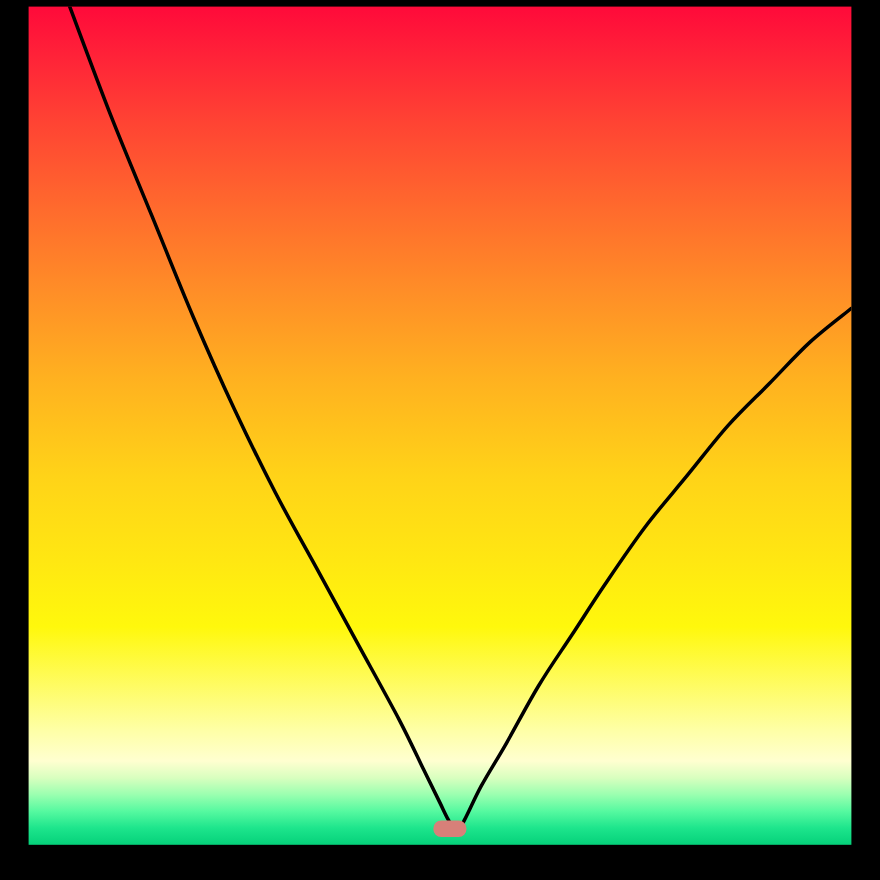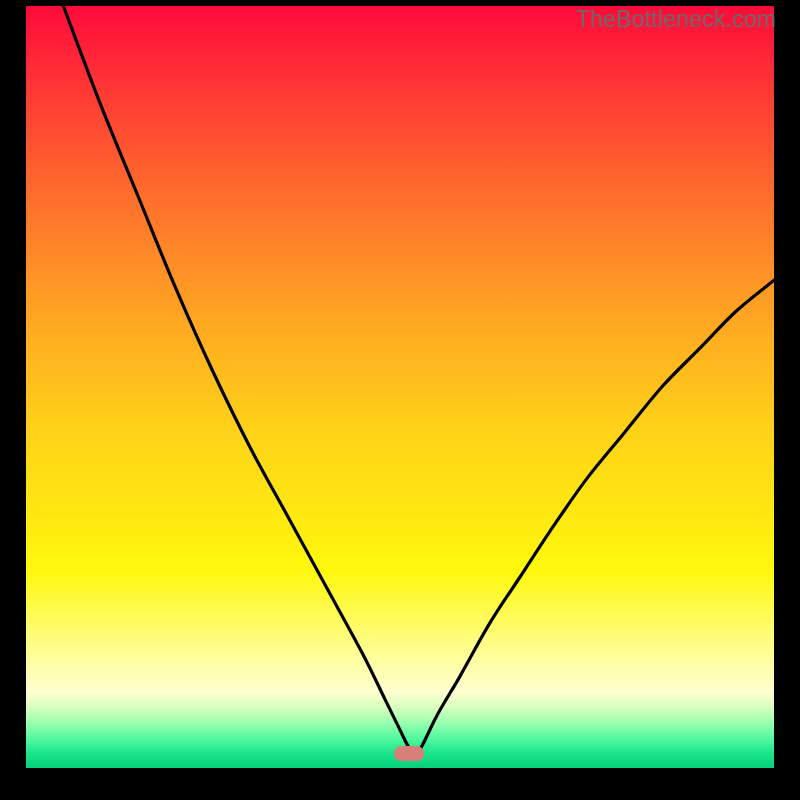--- a/index.html
+++ b/index.html
@@ -78,15 +78,14 @@
 
   <div class="plot-area">
 
     <svg class="curve-svg" viewBox="0 0 748 762" preserveAspectRatio="none">
       <path id="curve-path" d="M 37.4 0.0 C 43.6 16.5 62.3 67.3 74.8 99.1 C 87.3 130.8 99.7 160.0 112.2 190.5 C 124.7 221.0 137.1 252.7 149.6 281.9 C 162.1 311.1 174.5 339.1 187.0 365.8 C 199.5 392.4 211.9 417.8 224.4 442.0 C 236.9 466.1 249.3 487.7 261.8 510.5 C 274.3 533.4 286.7 556.3 299.2 579.1 C 311.7 602.0 326.6 628.7 336.6 647.7 C 346.6 666.8 352.8 680.7 359.0 693.4 C 365.3 706.1 370.3 716.3 374.0 723.9 C 377.7 731.5 379.0 734.7 381.5 739.1 C 384.0 743.6 386.5 750.6 389.0 750.6 C 391.5 750.6 392.7 746.1 396.4 739.1 C 400.2 732.2 405.2 720.1 411.4 708.7 C 417.6 697.2 425.1 685.8 433.8 670.6 C 442.6 655.3 453.8 633.7 463.8 617.2 C 473.7 600.7 483.7 586.7 493.7 571.5 C 503.7 556.3 512.4 542.3 523.6 525.8 C 534.8 509.3 548.5 488.9 561.0 472.4 C 573.5 455.9 585.9 442.0 598.4 426.7 C 610.9 411.5 623.3 395.0 635.8 381.0 C 648.3 367.0 660.7 355.6 673.2 342.9 C 685.7 330.2 698.1 316.2 710.6 304.8 C 723.1 293.4 741.8 279.4 748.0 274.3 " fill="none" stroke="#000" stroke-width="3.2" stroke-linecap="round" stroke-linejoin="round"></path>
     </svg>
 
     <div class="minimum-marker" data-bind-attr="style:marker.style" style="left:368px; top:740px;"></div>
   </div>
 
-  <div class="watermark" data-bind="watermark">TheBottleneck.com</div>
 
 </div>
 
 </body></html>

